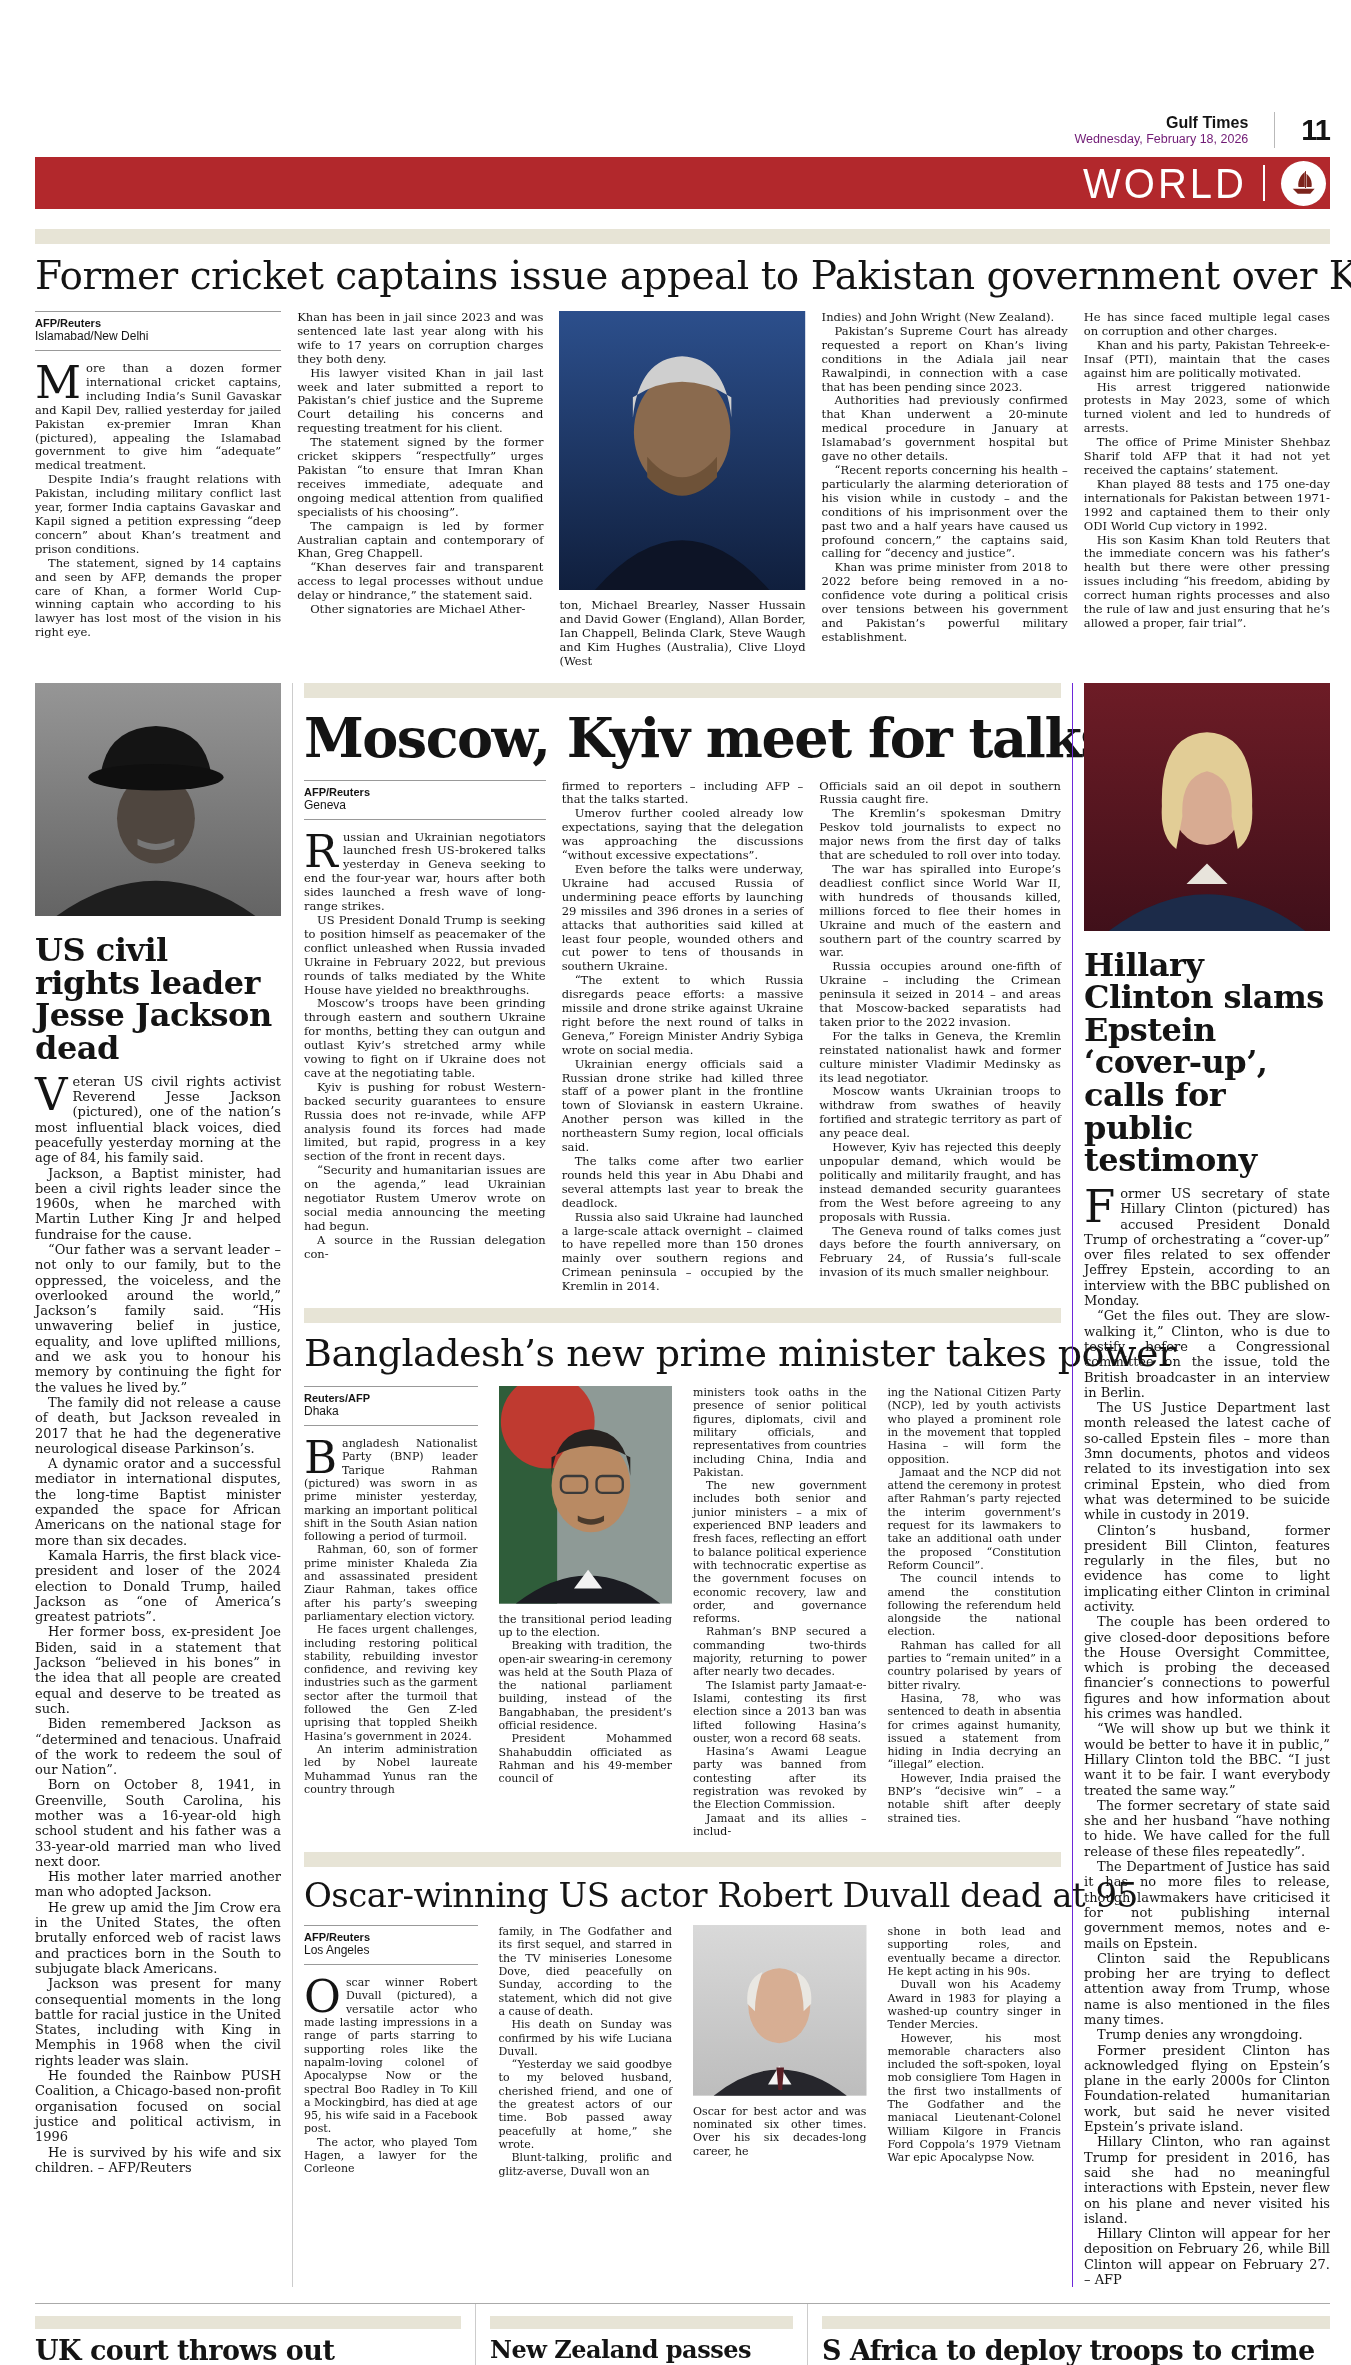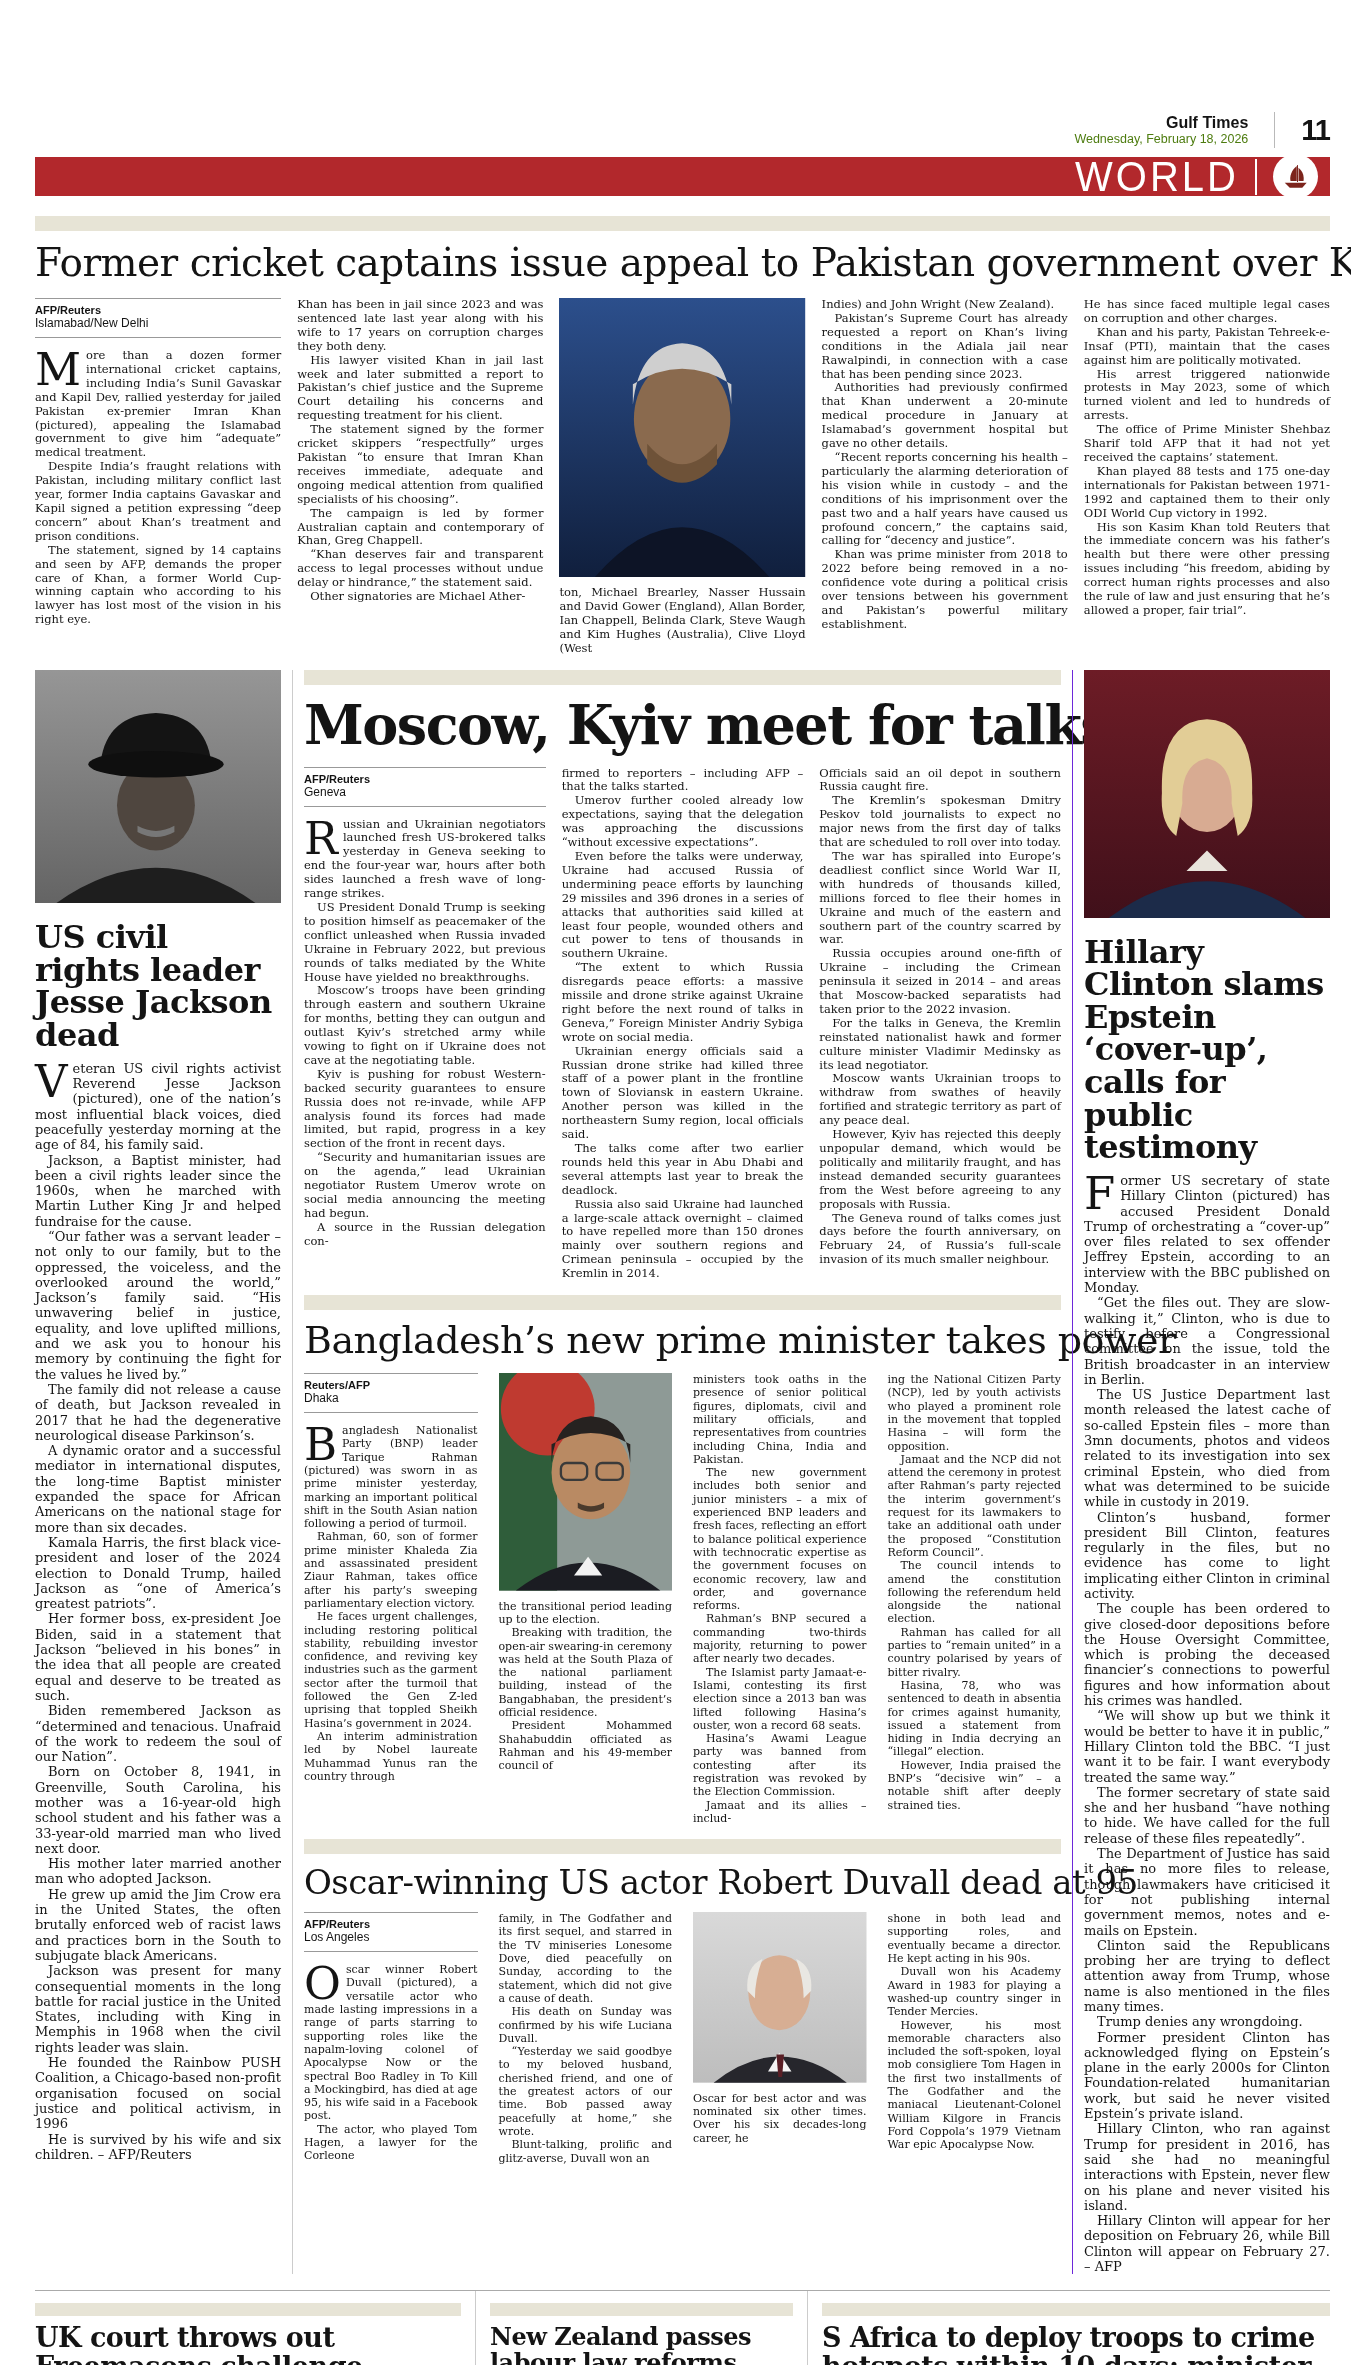--- a/index.html
+++ b/index.html
@@ -5,27 +5,27 @@
   * { box-sizing: border-box; }
   body { margin:0; width:1351px; height:2365px; background:#fff; color:#141414;
          font-family:"DejaVu Serif", serif; overflow:hidden; }
   .page { padding:0 21px 0 35px; width:1351px; height:2365px; }
 
   
   .masthead { display:flex; justify-content:flex-end; align-items:center; gap:26px;
               padding-top:112px; font-family:"Liberation Sans", sans-serif; }
   .mast-text { text-align:right; line-height:1.15; }
   .mast-paper { font-weight:bold; font-size:16px; }
-  .mast-date { font-size:12.5px; color:#4d7c0f; }
+  .mast-date { font-size:12.5px; color:#701a75; }
   .mast-divider { width:1px; height:36px; background:#b9b9b9; }
   .mast-pagenum { font-size:29px; font-weight:bold; letter-spacing:-1px; }
 
   
-  .banner { margin-top:9px; height:39px; background:#b2282c; display:flex; align-items:center;
-            justify-content:flex-end; gap:16px; padding-right:12px; }
+  .banner { margin-top:9px; height:52px; background:#b2282c; display:flex; align-items:center;
+            justify-content:flex-end; gap:16px; padding-right:4px; }
   .banner-title { color:#fff; font-family:"Liberation Sans", sans-serif; font-size:40px;
                   font-weight:300; letter-spacing:3px; transform:scaleY(1.05); }
   .banner-sep { width:2px; height:36px; background:#fff; }
   .banner-logo { width:45px; height:45px; background:#fff; border-radius:50%;
                  display:flex; align-items:center; justify-content:center; flex:none; }
   .banner-logo svg { width:30px; height:30px; }
 
   
   .kicker-bar { height:15px; background:#e7e4d6; }
   .byline { border-top:1px solid #999; border-bottom:1px solid #999; padding:5px 0 7px;

